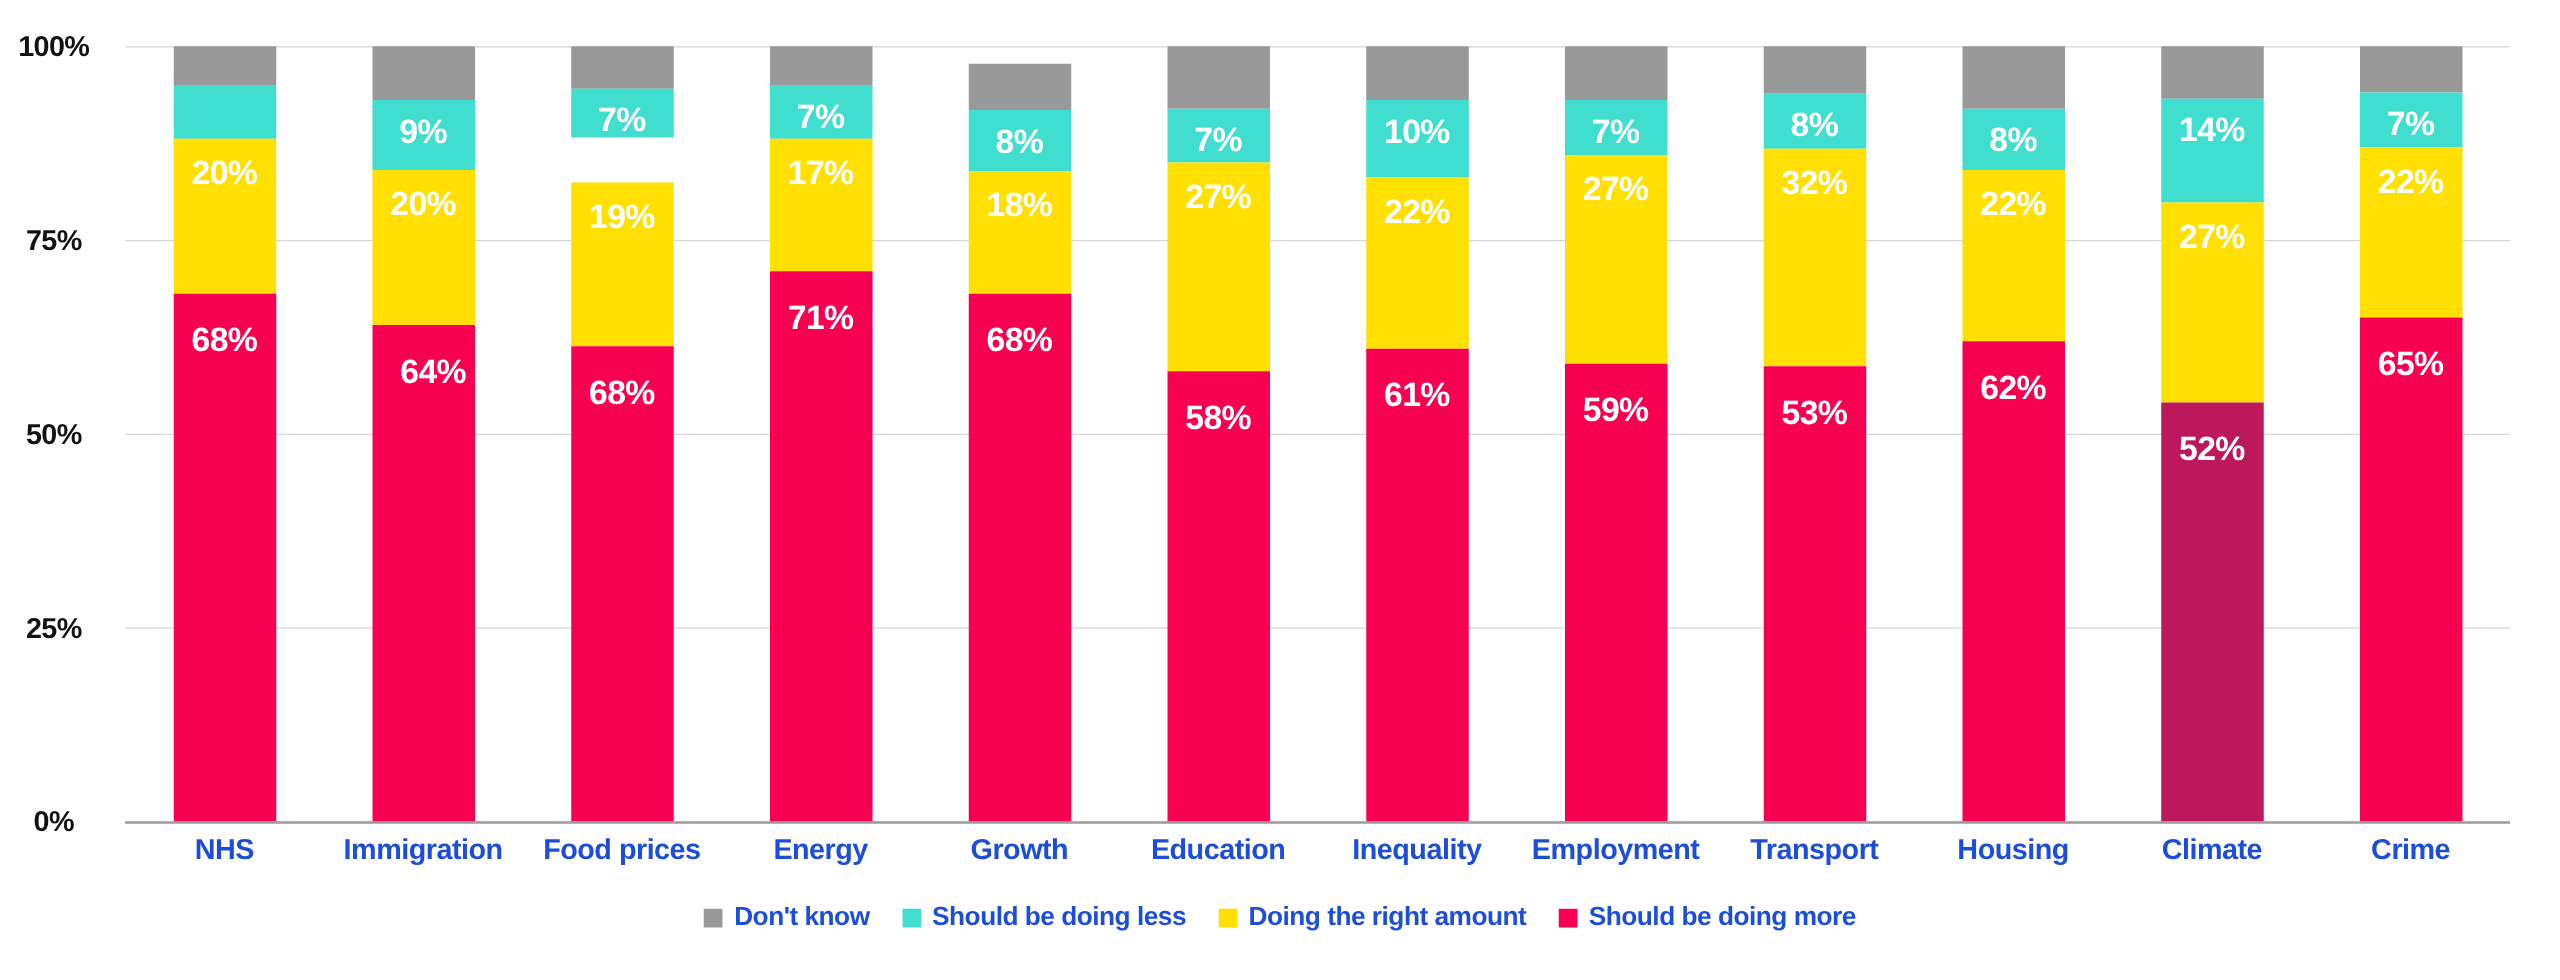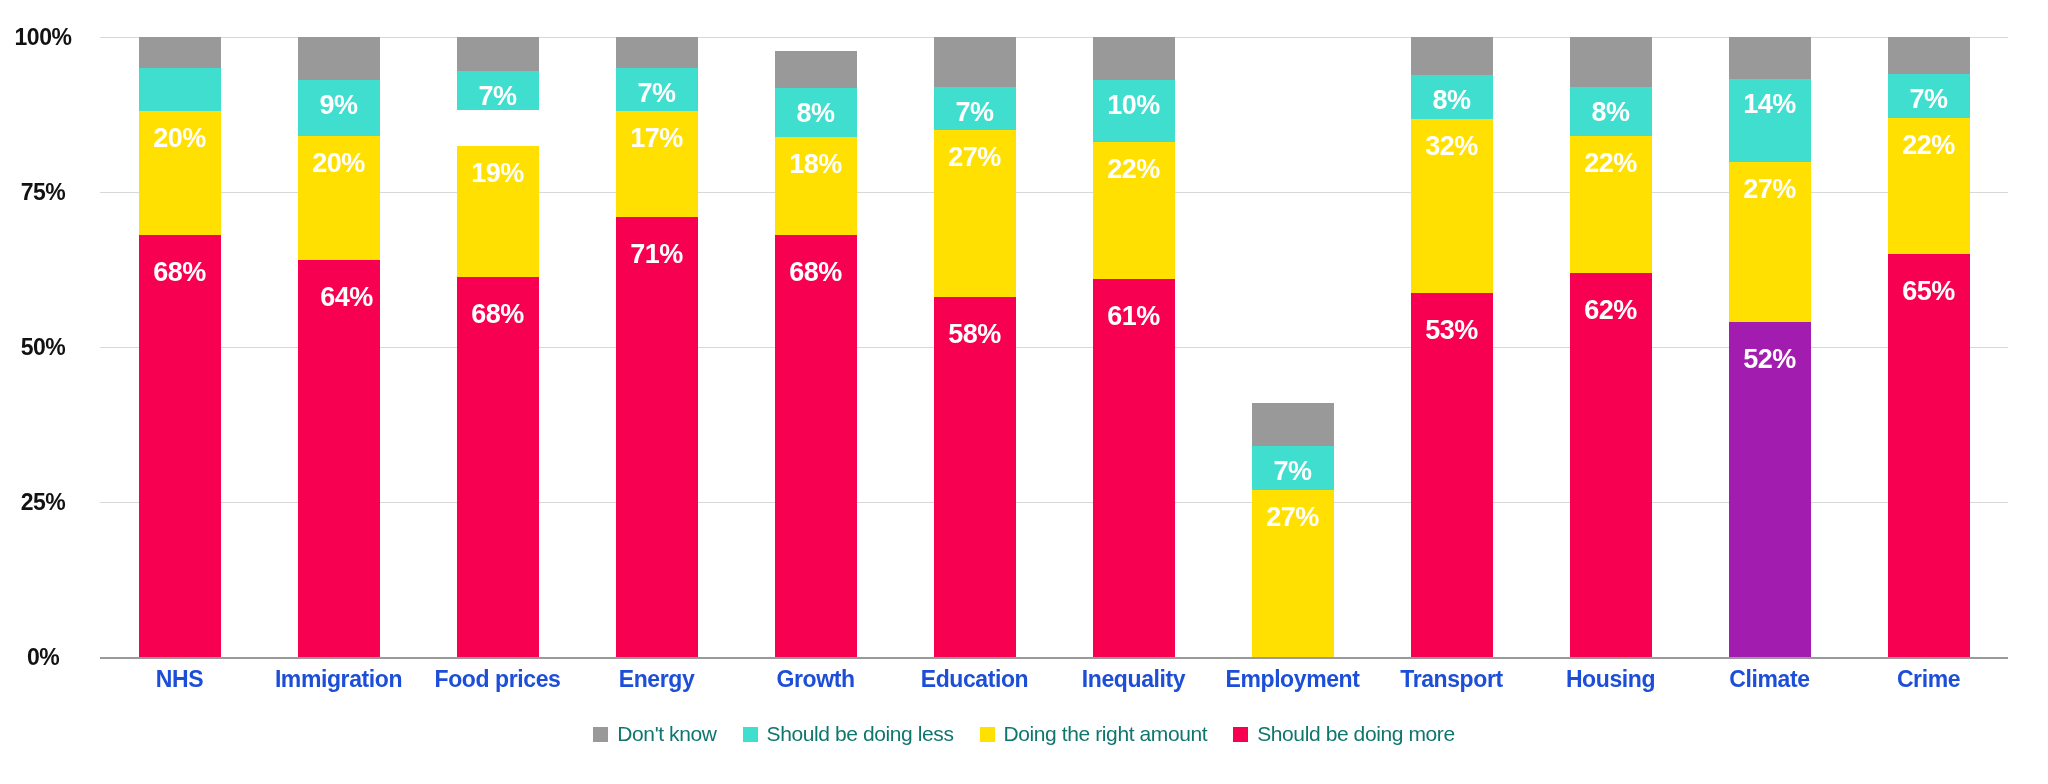--- a/index.html
+++ b/index.html
@@ -105,21 +105,21 @@
   }
   .legend-item{
     display:flex;align-items:center;gap:9px;
     white-space:nowrap;
   }
   .legend-swatch{
     width:15px;height:15px;display:inline-block;
     flex:0 0 auto;
   }
   .legend-text{
-    font-size:21px;font-weight:normal;color:#0f766e;
+    font-size:21px;font-weight:bold;color:#1d4ed8;
     letter-spacing:-0.4px;
   }
 </style>
 </head>
 <body>
 
 <div id="chart-root">
 
   <div id="yticks">
       <div class="ytick-wrap" style="top: 644px;">0%</div>
@@ -238,20 +238,23 @@
         </div>
         <div class="bar-slot">
           <div class="bar-stack">
             <div class="seg seg-dk" style="height: 43.4px; background: rgb(153, 153, 153);"></div>
             <div class="seg seg-less" style="height: 43.4px; background: rgb(64, 222, 206);">
               <span class="seg-label">7%</span>
             </div>
             <div class="seg seg-right" style="height: 167.4px; background: rgb(255, 224, 0);">
               <span class="seg-label">27%</span>
             </div>
+            <div class="seg seg-more" style="height: 365.8px; background: rgb(247, 0, 82);">
+              <span class="seg-label">59%</span>
+            </div>
           </div>
         </div>
         <div class="bar-slot">
           <div class="bar-stack">
             <div class="seg seg-dk" style="height: 43.4px; background: rgb(153, 153, 153);"></div>
             <div class="seg seg-less" style="height: 49.6px; background: rgb(64, 222, 206);">
               <span class="seg-label">8%</span>
             </div>
             <div class="seg seg-right" style="height: 198.4px; background: rgb(255, 224, 0);">
               <span class="seg-label">32%</span>
@@ -277,21 +280,21 @@
         </div>
         <div class="bar-slot">
           <div class="bar-stack">
             <div class="seg seg-dk" style="height: 43.4px; background: rgb(153, 153, 153);"></div>
             <div class="seg seg-less" style="height: 86.8px; background: rgb(64, 222, 206);">
               <span class="seg-label">14%</span>
             </div>
             <div class="seg seg-right" style="height: 167.4px; background: rgb(255, 224, 0);">
               <span class="seg-label">27%</span>
             </div>
-            <div class="seg seg-more" style="height: 349px; background: #a21caf;">
+            <div class="seg seg-more" style="height: 349px; background: #be185d;">
               <span class="seg-label">52%</span>
             </div>
           </div>
         </div>
         <div class="bar-slot">
           <div class="bar-stack">
             <div class="seg seg-dk" style="height: 37.2px; background: rgb(153, 153, 153);"></div>
             <div class="seg seg-less" style="height: 43.4px; background: rgb(64, 222, 206);">
               <span class="seg-label">7%</span>
             </div>

